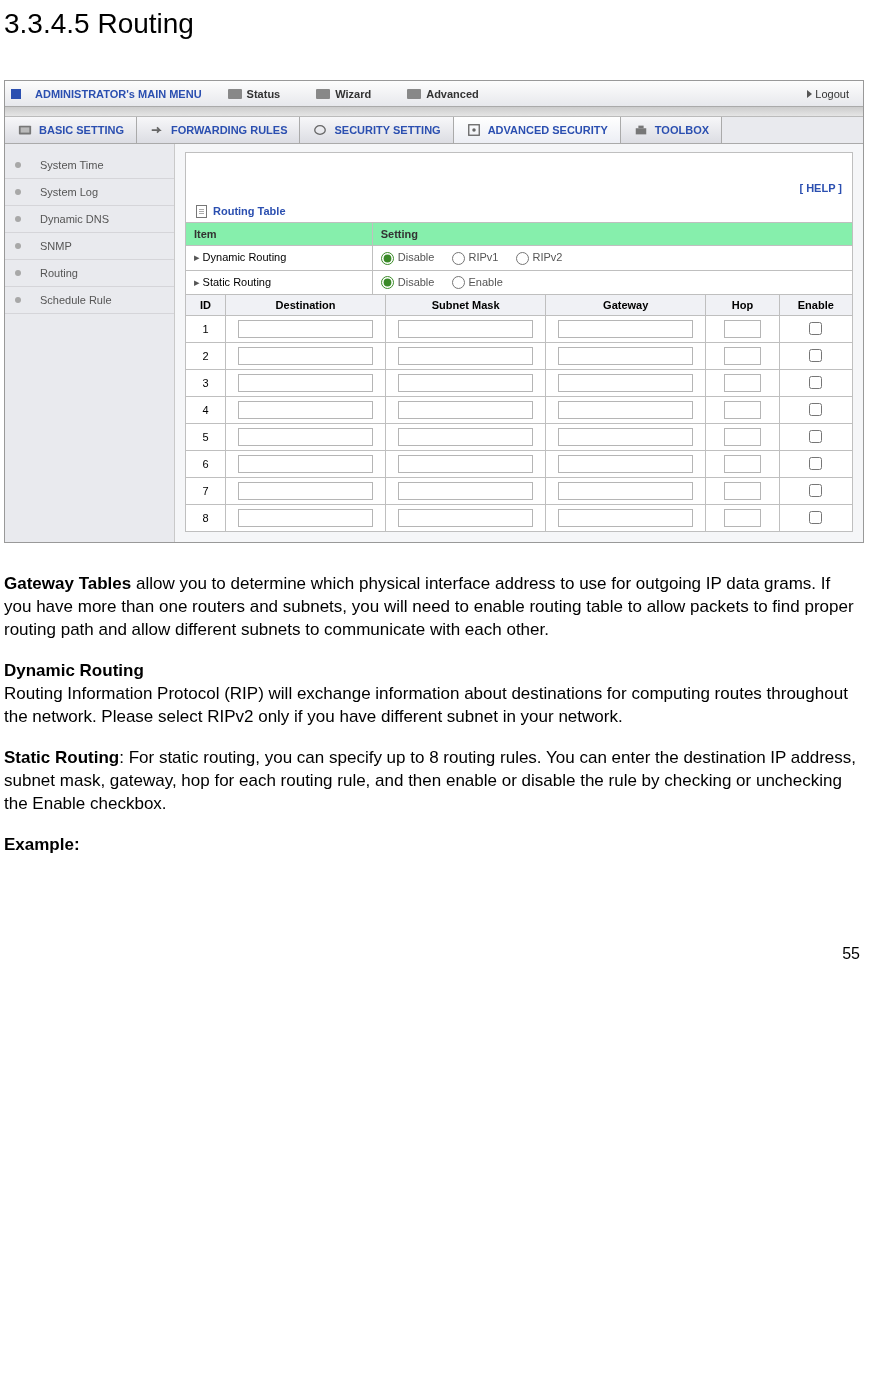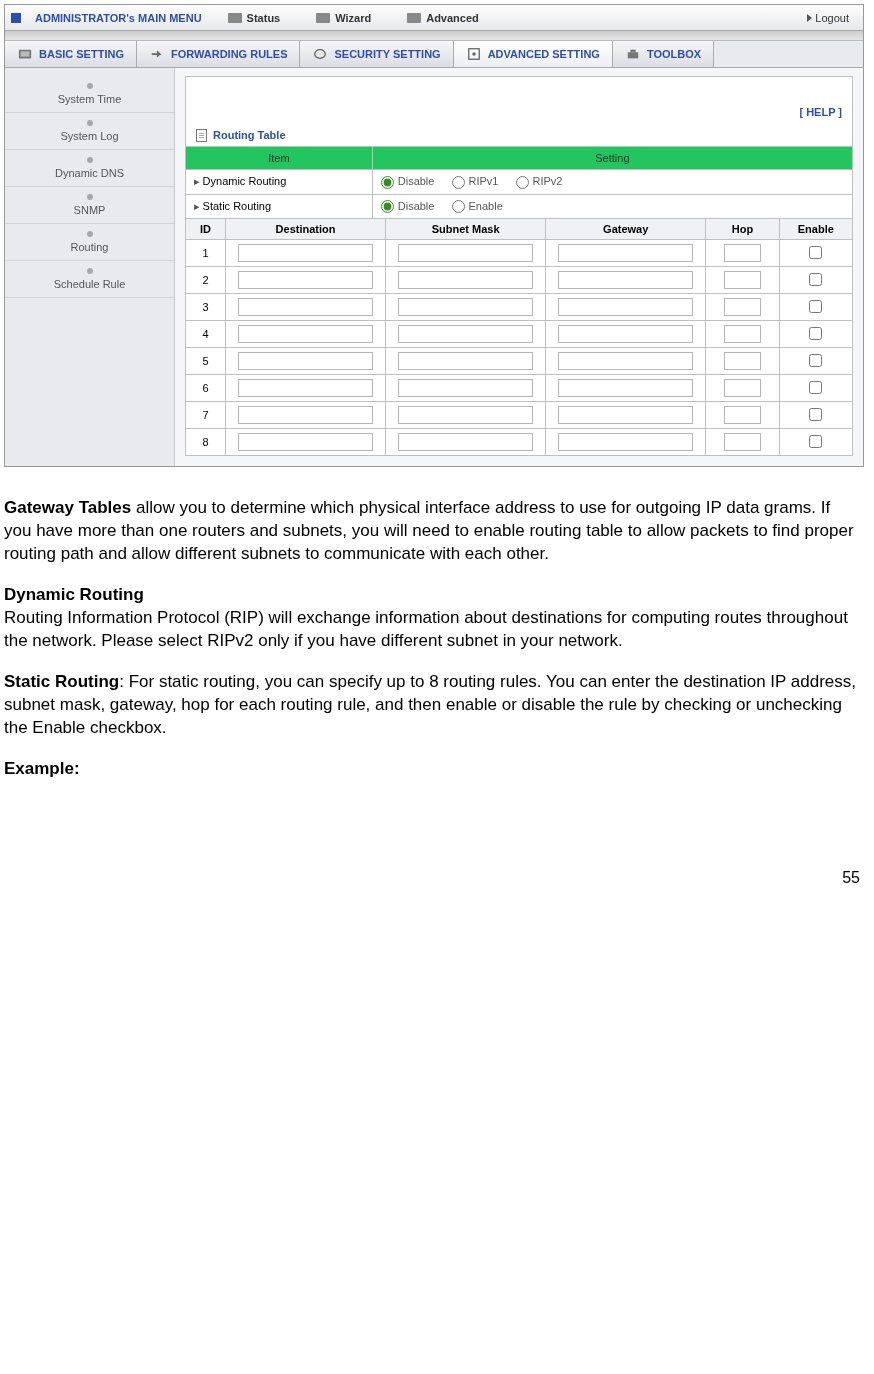--- a/index.html
+++ b/index.html
@@ -24,33 +24,33 @@
 
   
   .tabbar { display:flex; background:#e9eaee; border-bottom:1px solid #aaa; }
   .tab { display:flex; align-items:center; gap:6px; padding:6px 12px; font-size:11px; font-weight:bold; color:#2b4fb0; background:linear-gradient(#f7f7f9,#dcdde3); border-right:1px solid #aaa; cursor:pointer; }
   .tab.active { background:linear-gradient(#fff,#eceef4); }
   .tab svg { width:16px; height:14px; }
 
   
   .content-wrap { display:flex; }
   .sidebar { width:170px; background:#e9eaee; border-right:1px solid #c9c9c9; padding:8px 0 60px 0; }
-  .side-item { display:flex; align-items:center; gap:4px; font-size:11px; color:#555; padding:7px 10px; border-bottom:1px solid #d5d5d9; cursor:pointer;flex-direction:column;}
+  .side-item { display:flex; align-items:center; gap:19px; font-size:11px; color:#555; padding:7px 10px; border-bottom:1px solid #d5d5d9; cursor:pointer;}
   .side-dot { width:6px; height:6px; background:#a8a8a8; border-radius:50%; }
   .main { flex:1; padding:8px 10px 10px 10px; }
 
   .panel-title-row { display:flex; justify-content:space-between; align-items:center; background:#fff; border:1px solid #bfbfbf; padding:4px 10px; font-size:11px; }
   .panel-title-row .pt { color:#2b4fb0; font-weight:bold; display:flex; gap:6px;margin-top:48px;}
   .panel-title-row .help { color:#2b4fb0; font-weight:bold; }
   .doc-icon { width:11px; height:13px; border:1px solid #777; background:#fff; display:inline-block; position:relative;}
   .doc-icon::after{content:"";position:absolute;left:2px;top:3px;right:2px;height:1px;background:#aaa;box-shadow:0 2px 0 #aaa,0 4px 0 #aaa;}
 
   table.cfg { width:100%; border-collapse:collapse; font-size:11px; margin-top:-1px;}
   table.cfg th, table.cfg td { border:1px solid #bfbfbf; padding:5px 8px; background:#fff; }
-  table.cfg th { background:#22c55e; font-weight:normal; text-align:center; color:#333;}
+  table.cfg th { background:#86efac; font-weight:bold; text-align:left; color:#333;}
   .item-label::before { content:"\25B8  "; color:#555; }
   .radio-row label { margin-right:14px; color:#555;}
   input[type=radio]{ accent-color:#3a8a28; margin-right:4px; vertical-align:middle;}
 
   table.routes { width:100%; border-collapse:collapse; font-size:11px; margin-top:-1px;}
   table.routes th, table.routes td { border:1px solid #bfbfbf; padding:4px 6px; background:#fff; text-align:center;}
   table.routes th { background:#f0f1f5; font-weight:bold;}
   .txt { width:92%; height:18px; border:1px solid #b5b5b5; background:#fff;}
   .txt.narrow{ width:60%;}
   .chk { width:13px; height:13px; }
@@ -60,20 +60,21 @@
 
   
   .doc-text { padding: 30px 4px 0 0; font-size:17px; line-height:1.35; }
   .doc-text p { margin-bottom:18px; }
   .pagenum { text-align:right; font-size:16px; padding:70px 6px 8px 0;}
 </style>
 </head>
 <body>
 <div class="page">
 
+<h1 class="section-title">3.3.4.5 Routing</h1>
 
 <div class="screenshot">
 
   <div class="topbar">
     <span class="pad">
           <span class="sq-icon"></span>
         </span>
     <span class="menu-title">ADMINISTRATOR's MAIN MENU</span>
     <span class="top-item">
           <span class="mini-icon"></span>
@@ -110,21 +111,21 @@
       <svg viewBox="0 0 16 16">
             <ellipse cx="8" cy="8" rx="6" ry="5" fill="none" stroke="#666" stroke-width="1.5"></ellipse>
           </svg>
       <span>SECURITY SETTING</span>
     </div>
     <div class="tab active">
       <svg viewBox="0 0 16 16">
             <rect x="2" y="2" width="12" height="12" fill="none" stroke="#666" stroke-width="1.5"></rect>
             <circle cx="8" cy="8" r="2" fill="#666"></circle>
           </svg>
-      <span>ADVANCED SETTING</span>
+      <span>ADVANCED SECURITY</span>
     </div>
     <div class="tab">
       <svg viewBox="0 0 16 16">
             <rect x="2" y="6" width="12" height="7" fill="#777"></rect>
             <rect x="5" y="3" width="6" height="3" fill="#777"></rect>
           </svg>
       <span>TOOLBOX</span>
     </div>
   </div>
 

